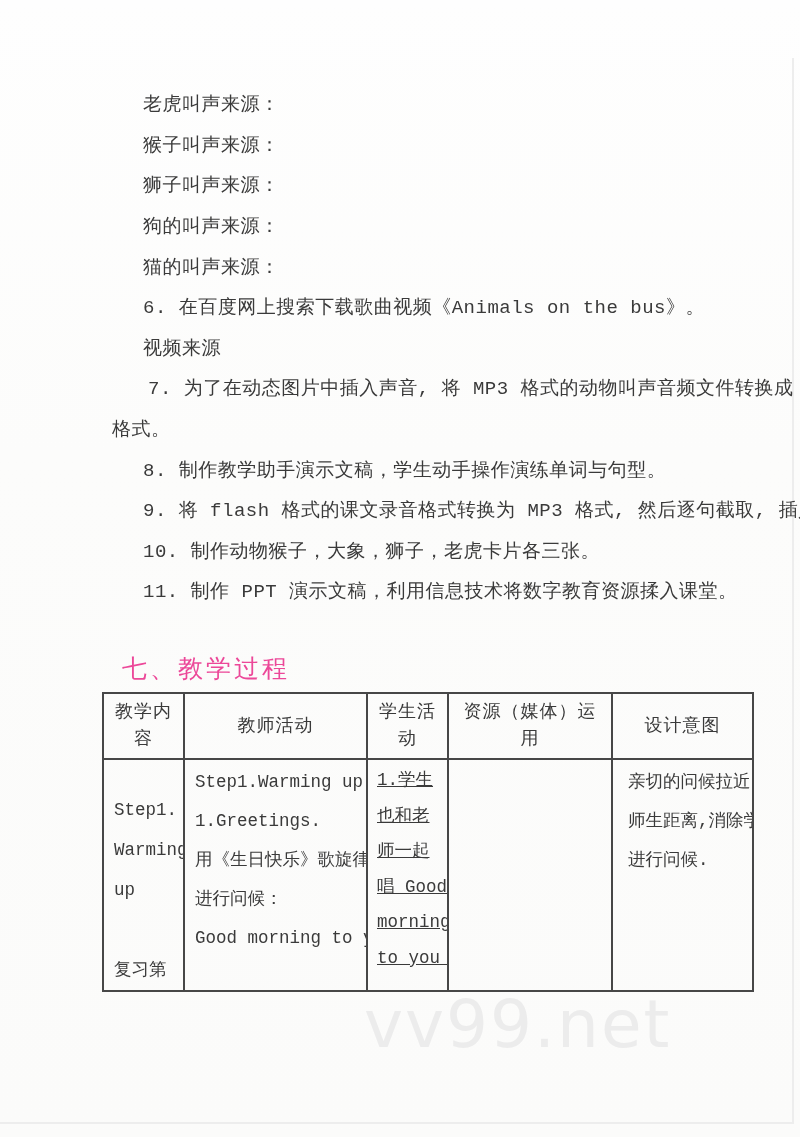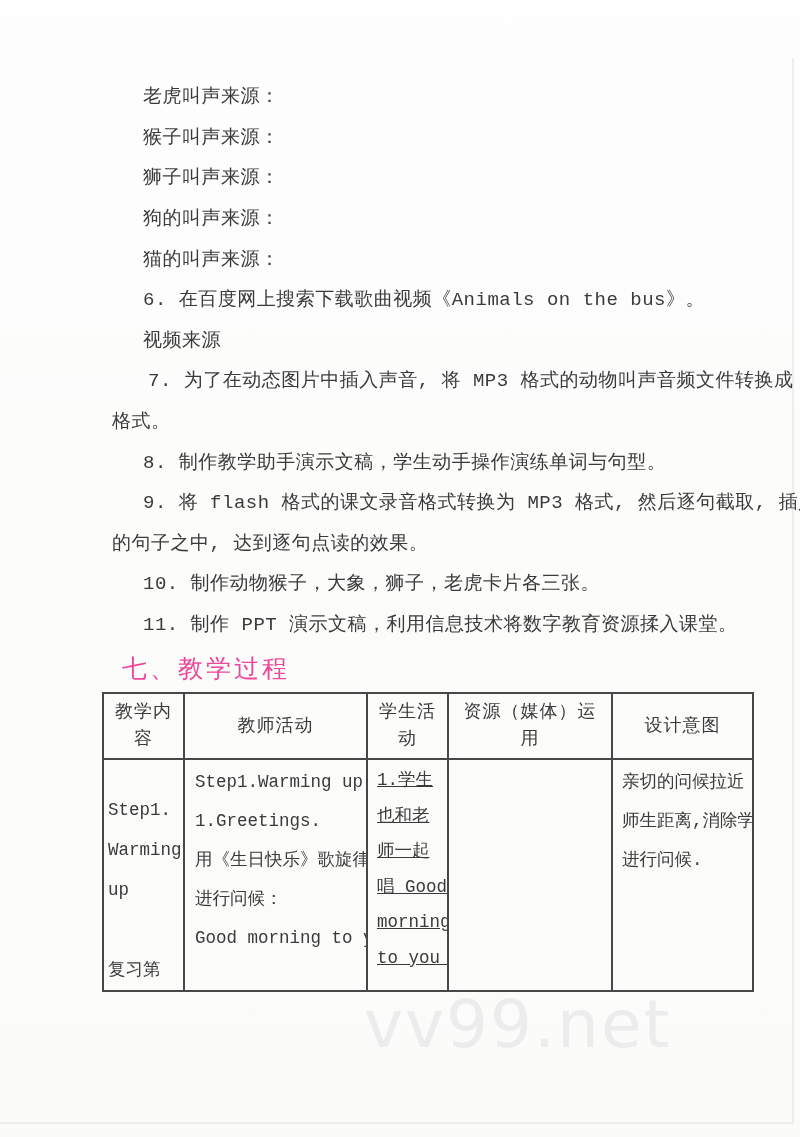--- a/index.html
+++ b/index.html
@@ -15,21 +15,21 @@
 
   
   .watermark{
     position:absolute;left:364px;top:986px;z-index:0;
     font-family:"DejaVu Sans","Liberation Sans",sans-serif;
     font-weight:normal;font-size:66px;letter-spacing:2px;color:#ececec;
     user-select:none;
   }
 
   
-  .doc{position:absolute;left:112px;top:76px;width:600px;z-index:1;}
+  .doc{position:absolute;left:112px;top:84px;width:600px;z-index:1;}
   .line{height:40.6px;display:flex;align-items:center;white-space:nowrap;font-size:19px;letter-spacing:0.5px;}
   .line.indent{padding-left:31px;}
   .line.indent-lg{padding-left:36px;}
 
   .section-heading{
     position:absolute;left:122px;top:652px;z-index:1;
     font-size:25px;font-weight:500;letter-spacing:3px;color:#ec4899;
   }
 
   
@@ -37,28 +37,28 @@
   table{border-collapse:collapse;table-layout:fixed;width:650px;}
   col.c1{width:81px;}col.c2{width:183px;}col.c3{width:81px;}col.c4{width:164px;}col.c5{width:141px;}
   th,td{border:2px solid #474747;margin:0;}
   th{
     height:64px;font-size:18px;font-weight:normal;color:#3a3a3a;
     text-align:center;vertical-align:middle;line-height:27px;
     padding:0 7px;word-break:break-all;letter-spacing:1px;
   }
   td{height:190px;vertical-align:top;overflow:hidden;font-size:17.5px;color:#3a3a3a;}
   .cl{white-space:nowrap;}
-  td.cell-content{padding:30px 4px 0 4px;}
+  td.cell-content{padding:30px 4px 0 10px;}
   td.cell-content .cl{height:40px;line-height:40px;}
   td.cell-teacher{padding:3px 4px 0 10px;}
   td.cell-teacher .cl{height:39px;line-height:39px;}
   td.cell-student{padding:3px 2px 0 9px;text-decoration:underline;}
   td.cell-student .cl{height:35.5px;line-height:35.5px;}
   td.cell-resource{padding:3px;}
-  td.cell-intent{padding:3px 2px 0 9px;}
+  td.cell-intent{padding:3px 2px 0 15px;}
   td.cell-intent .cl{height:39px;line-height:39px;}
 </style>
 </head>
 <body>
 
 <div class="edge-right"></div>
 <div class="edge-bottom"></div>
 
 <div class="watermark">vv99.net</div>
 
@@ -67,21 +67,20 @@
   <div class="line indent">猴子叫声来源：</div>
   <div class="line indent">狮子叫声来源：</div>
   <div class="line indent">狗的叫声来源：</div>
   <div class="line indent">猫的叫声来源：</div>
   <div class="line indent">6. 在百度网上搜索下载歌曲视频《Animals on the bus》。</div>
   <div class="line indent">视频来源</div>
   <div class="line indent-lg">7. 为了在动态图片中插入声音, 将 MP3 格式的动物叫声音频文件转换成 wma</div>
   <div class="line">格式。</div>
   <div class="line indent">8. 制作教学助手演示文稿，学生动手操作演练单词与句型。</div>
   <div class="line indent">9. 将 flash 格式的课文录音格式转换为 MP3 格式, 然后逐句截取, 插入到相关</div>
-  <div class="line">的句子之中, 达到逐句点读的效果。</div>
   <div class="line indent">10. 制作动物猴子，大象，狮子，老虎卡片各三张。</div>
   <div class="line indent">11. 制作 PPT 演示文稿，利用信息技术将数字教育资源揉入课堂。</div>
 </div>
 
 <div class="section-heading">七、教学过程</div>
 
 <div class="tbl-wrap">
   <table>
     <colgroup>
       <col class="c1">

